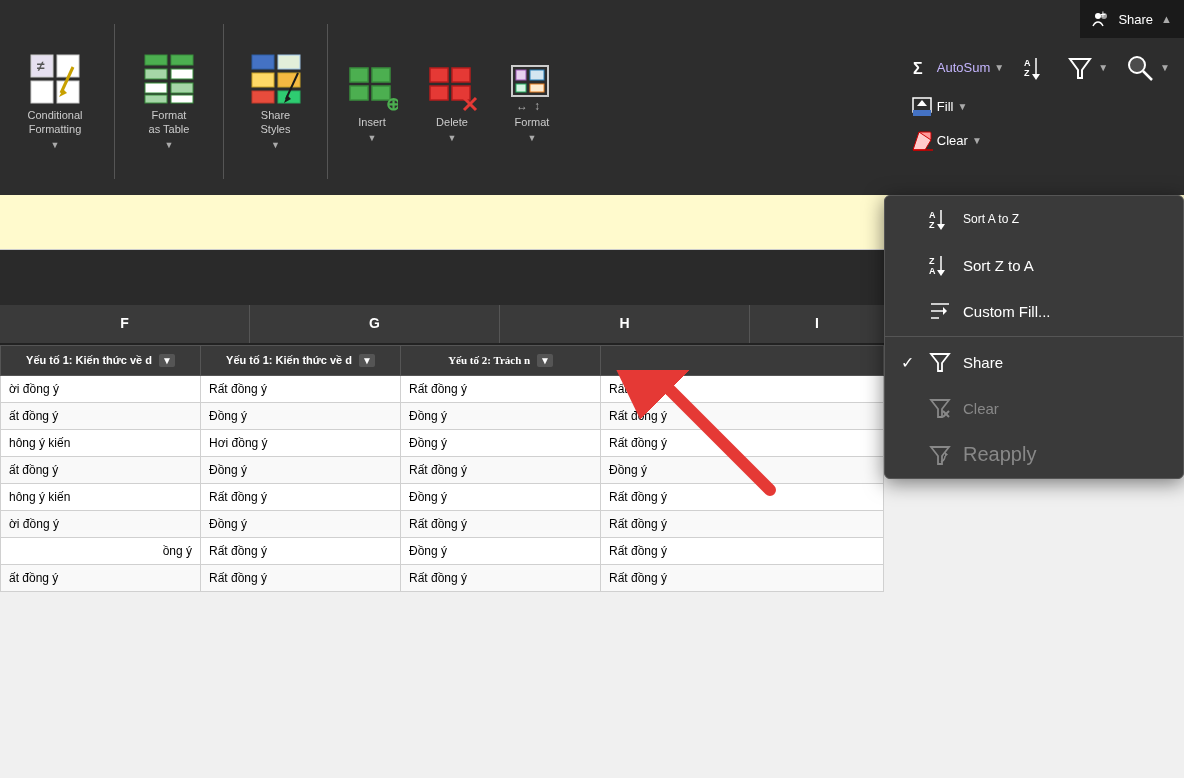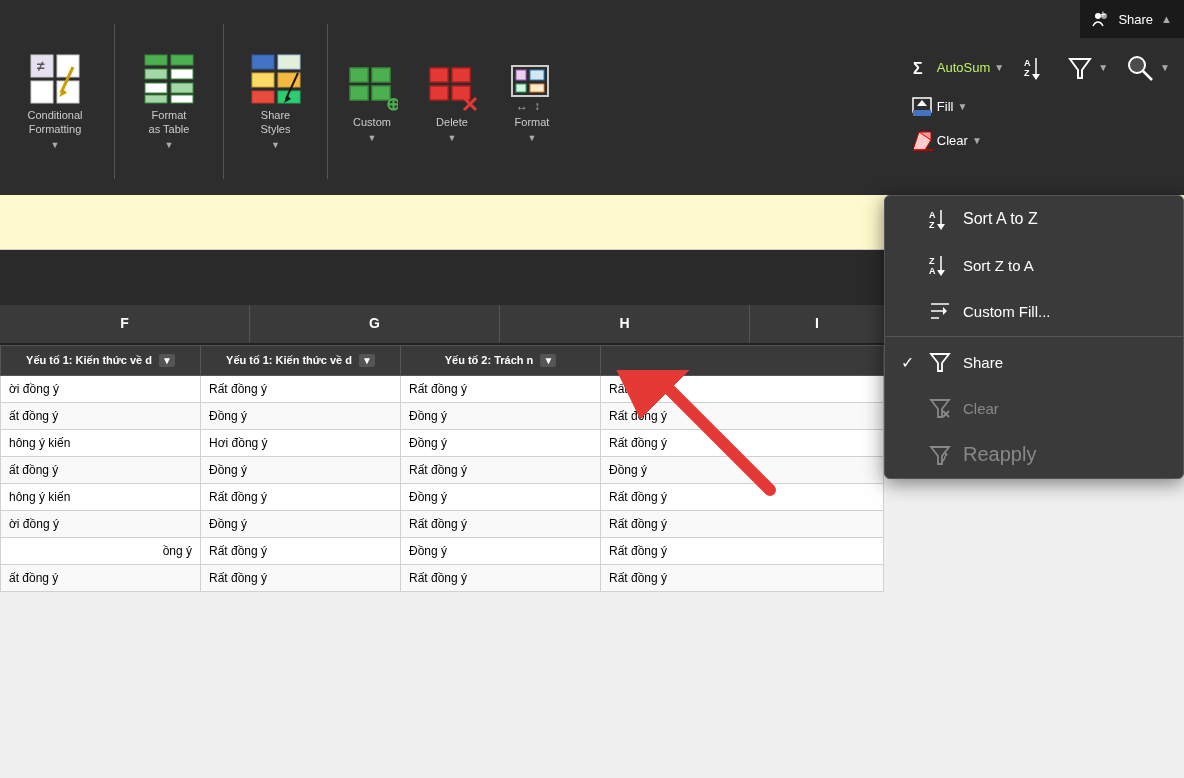--- a/index.html
+++ b/index.html
@@ -227,21 +227,21 @@
 
   <div class="toolbar-btn" style="width:80px;">
     <svg width="52" height="52" viewBox="0 0 52 52">
       <rect x="4" y="8" width="18" height="14" fill="#4caf50" stroke="#388e3c" stroke-width="1.5"></rect>
       <rect x="26" y="8" width="18" height="14" fill="#4caf50" stroke="#388e3c" stroke-width="1.5"></rect>
       <rect x="4" y="26" width="18" height="14" fill="#4caf50" stroke="#388e3c" stroke-width="1.5"></rect>
       <rect x="26" y="26" width="18" height="14" fill="#4caf50" stroke="#388e3c" stroke-width="1.5"></rect>
 
       <text x="40" y="50" font-size="18" fill="#4caf50" font-weight="bold">⊕</text>
     </svg>
-    <span class="toolbar-label">Custom</span>
+    <span class="toolbar-label">Insert</span>
     <span style="font-size:9px;color:#aaa;">▼</span>
   </div>
 
   <div class="toolbar-btn" style="width:80px;">
     <svg width="52" height="52" viewBox="0 0 52 52">
       <rect x="4" y="8" width="18" height="14" fill="#e53935" stroke="#b71c1c" stroke-width="1.5"></rect>
       <rect x="26" y="8" width="18" height="14" fill="#e53935" stroke="#b71c1c" stroke-width="1.5"></rect>
       <rect x="4" y="26" width="18" height="14" fill="#e53935" stroke="#b71c1c" stroke-width="1.5"></rect>
       <rect x="26" y="26" width="18" height="14" fill="#e53935" stroke="#b71c1c" stroke-width="1.5"></rect>
 
@@ -269,21 +269,21 @@
 
   <div style="flex:1;"></div>
 
   <div style="display:flex;flex-direction:column;justify-content:center;gap:6px;padding:8px 8px;min-width:200px;">
 
     <div class="right-btn-row">
       <div class="right-btn">
         <svg width="22" height="22" viewBox="0 0 22 22">
           <text x="2" y="17" font-size="16" fill="#fff" font-weight="bold">Σ</text>
         </svg>
-        <span style="font-size:13px;color:#bef264;">AutoSum</span>
+        <span style="font-size:13px;color:#c4b5fd;">AutoSum</span>
         <span class="dropdown-arrow">▼</span>
       </div>
 
       <div style="margin-left:auto;display:flex;gap:4px;">
         <div class="right-btn">
           <svg width="28" height="28" viewBox="0 0 28 28">
             <text x="2" y="12" font-size="9" fill="#fff" font-weight="bold">A</text>
             <text x="2" y="22" font-size="9" fill="#fff" font-weight="bold">Z</text>
             <line x1="14" y1="4" x2="14" y2="24" stroke="#fff" stroke-width="1.5"></line>
             <polygon points="10,20 14,26 18,20" fill="#fff"></polygon>
@@ -359,21 +359,21 @@
     <thead>
       <tr>
         <th style="width:250px;font-size:11px;overflow:hidden;text-overflow:ellipsis;">
           <span>Yếu tố 1: Kiến thức về d</span>
           <span class="filter-btn">▼</span>
         </th>
         <th style="width:250px;font-size:11px;">
           <span>Yếu tố 1: Kiến thức về d</span>
           <span class="filter-btn">▼</span>
         </th>
-        <th style="width:250px;font-size:11px;">
+        <th style="width:250px;font-size:11px;font-family:Liberation Serif, serif;">
           <span>Yếu tố 2: Trách n</span>
           <span class="filter-btn">▼</span>
         </th>
         <th style="font-size:11px;"></th>
       </tr>
     </thead>
     <tbody id="table-body">
         <tr>
           <td style="width: 250px;">ời đồng ý</td>
           <td style="width: 250px;">Rất đồng ý</td>
@@ -431,21 +431,21 @@
   <div class="filter-menu-item">
     <span class="checkmark"></span>
     <span class="menu-icon">
       <svg width="22" height="22" viewBox="0 0 22 22">
         <text x="0" y="10" font-size="9" fill="#fff" font-weight="bold">A</text>
         <text x="0" y="20" font-size="9" fill="#fff" font-weight="bold">Z</text>
         <line x1="12" y1="2" x2="12" y2="20" stroke="#fff" stroke-width="1.5"></line>
         <polygon points="8,16 12,22 16,16" fill="#fff"></polygon>
       </svg>
     </span>
-    <span style="font-size:16px;color:#fff;">Sort A to Z</span>
+    <span style="font-size:12px;color:#fff;">Sort A to Z</span>
   </div>
 
   <div class="filter-menu-item">
     <span class="checkmark"></span>
     <span class="menu-icon">
       <svg width="22" height="22" viewBox="0 0 22 22">
         <text x="0" y="10" font-size="9" fill="#fff" font-weight="bold">Z</text>
         <text x="0" y="20" font-size="9" fill="#fff" font-weight="bold">A</text>
         <line x1="12" y1="2" x2="12" y2="20" stroke="#fff" stroke-width="1.5"></line>
         <polygon points="8,16 12,22 16,16" fill="#fff"></polygon>

